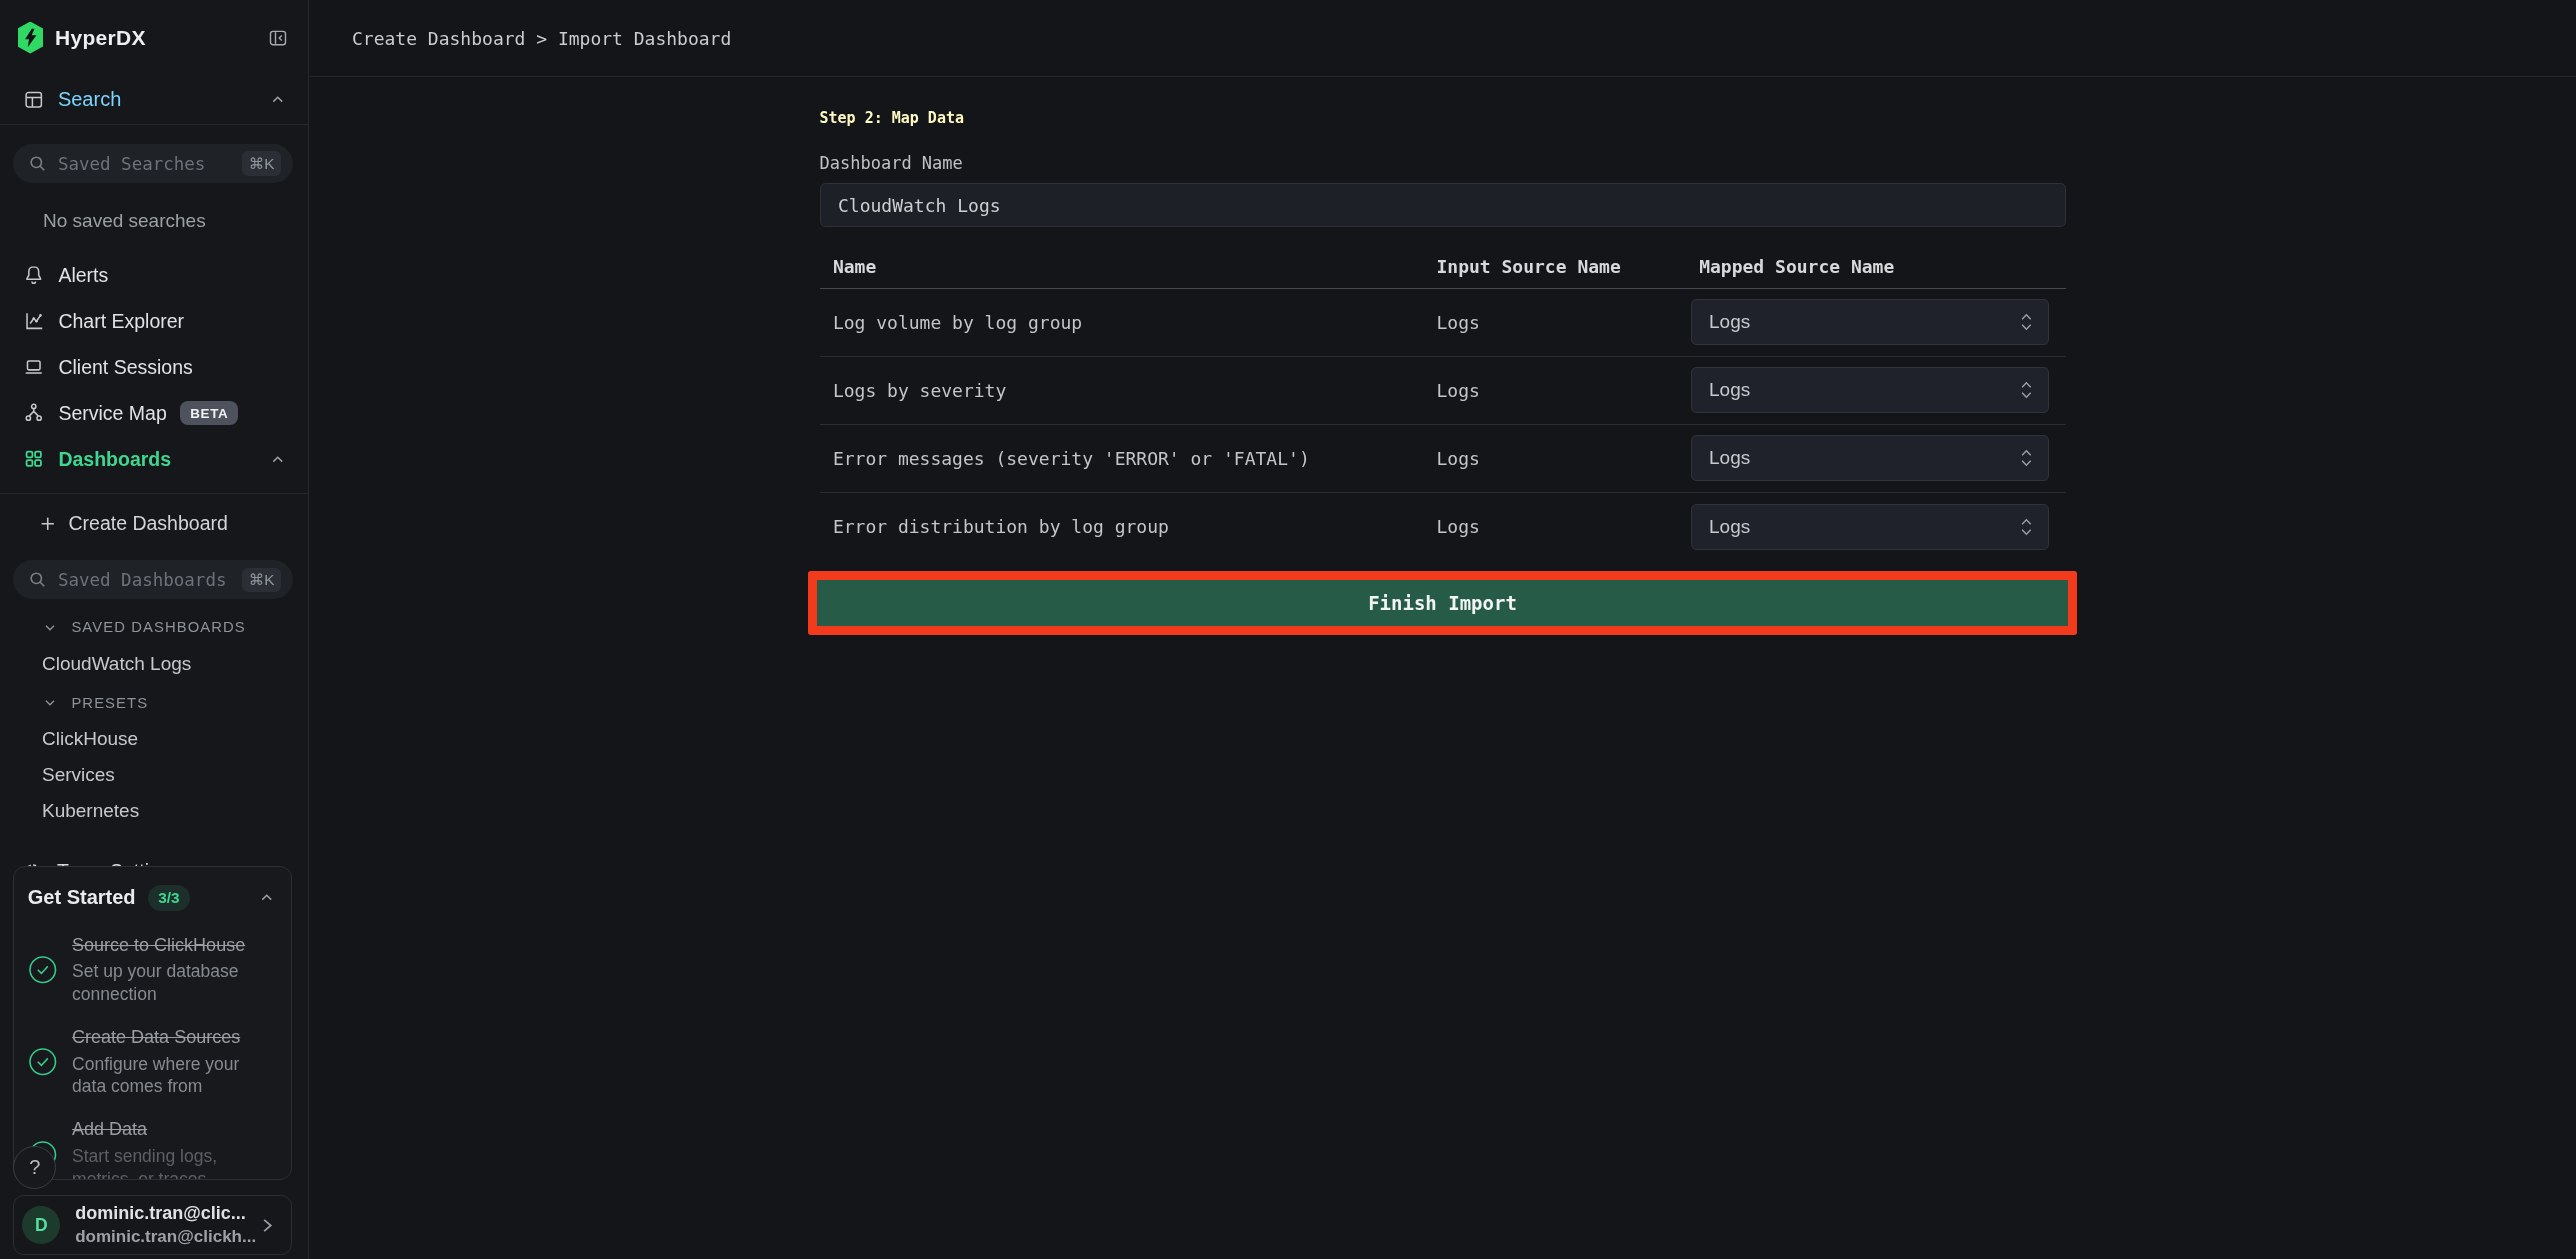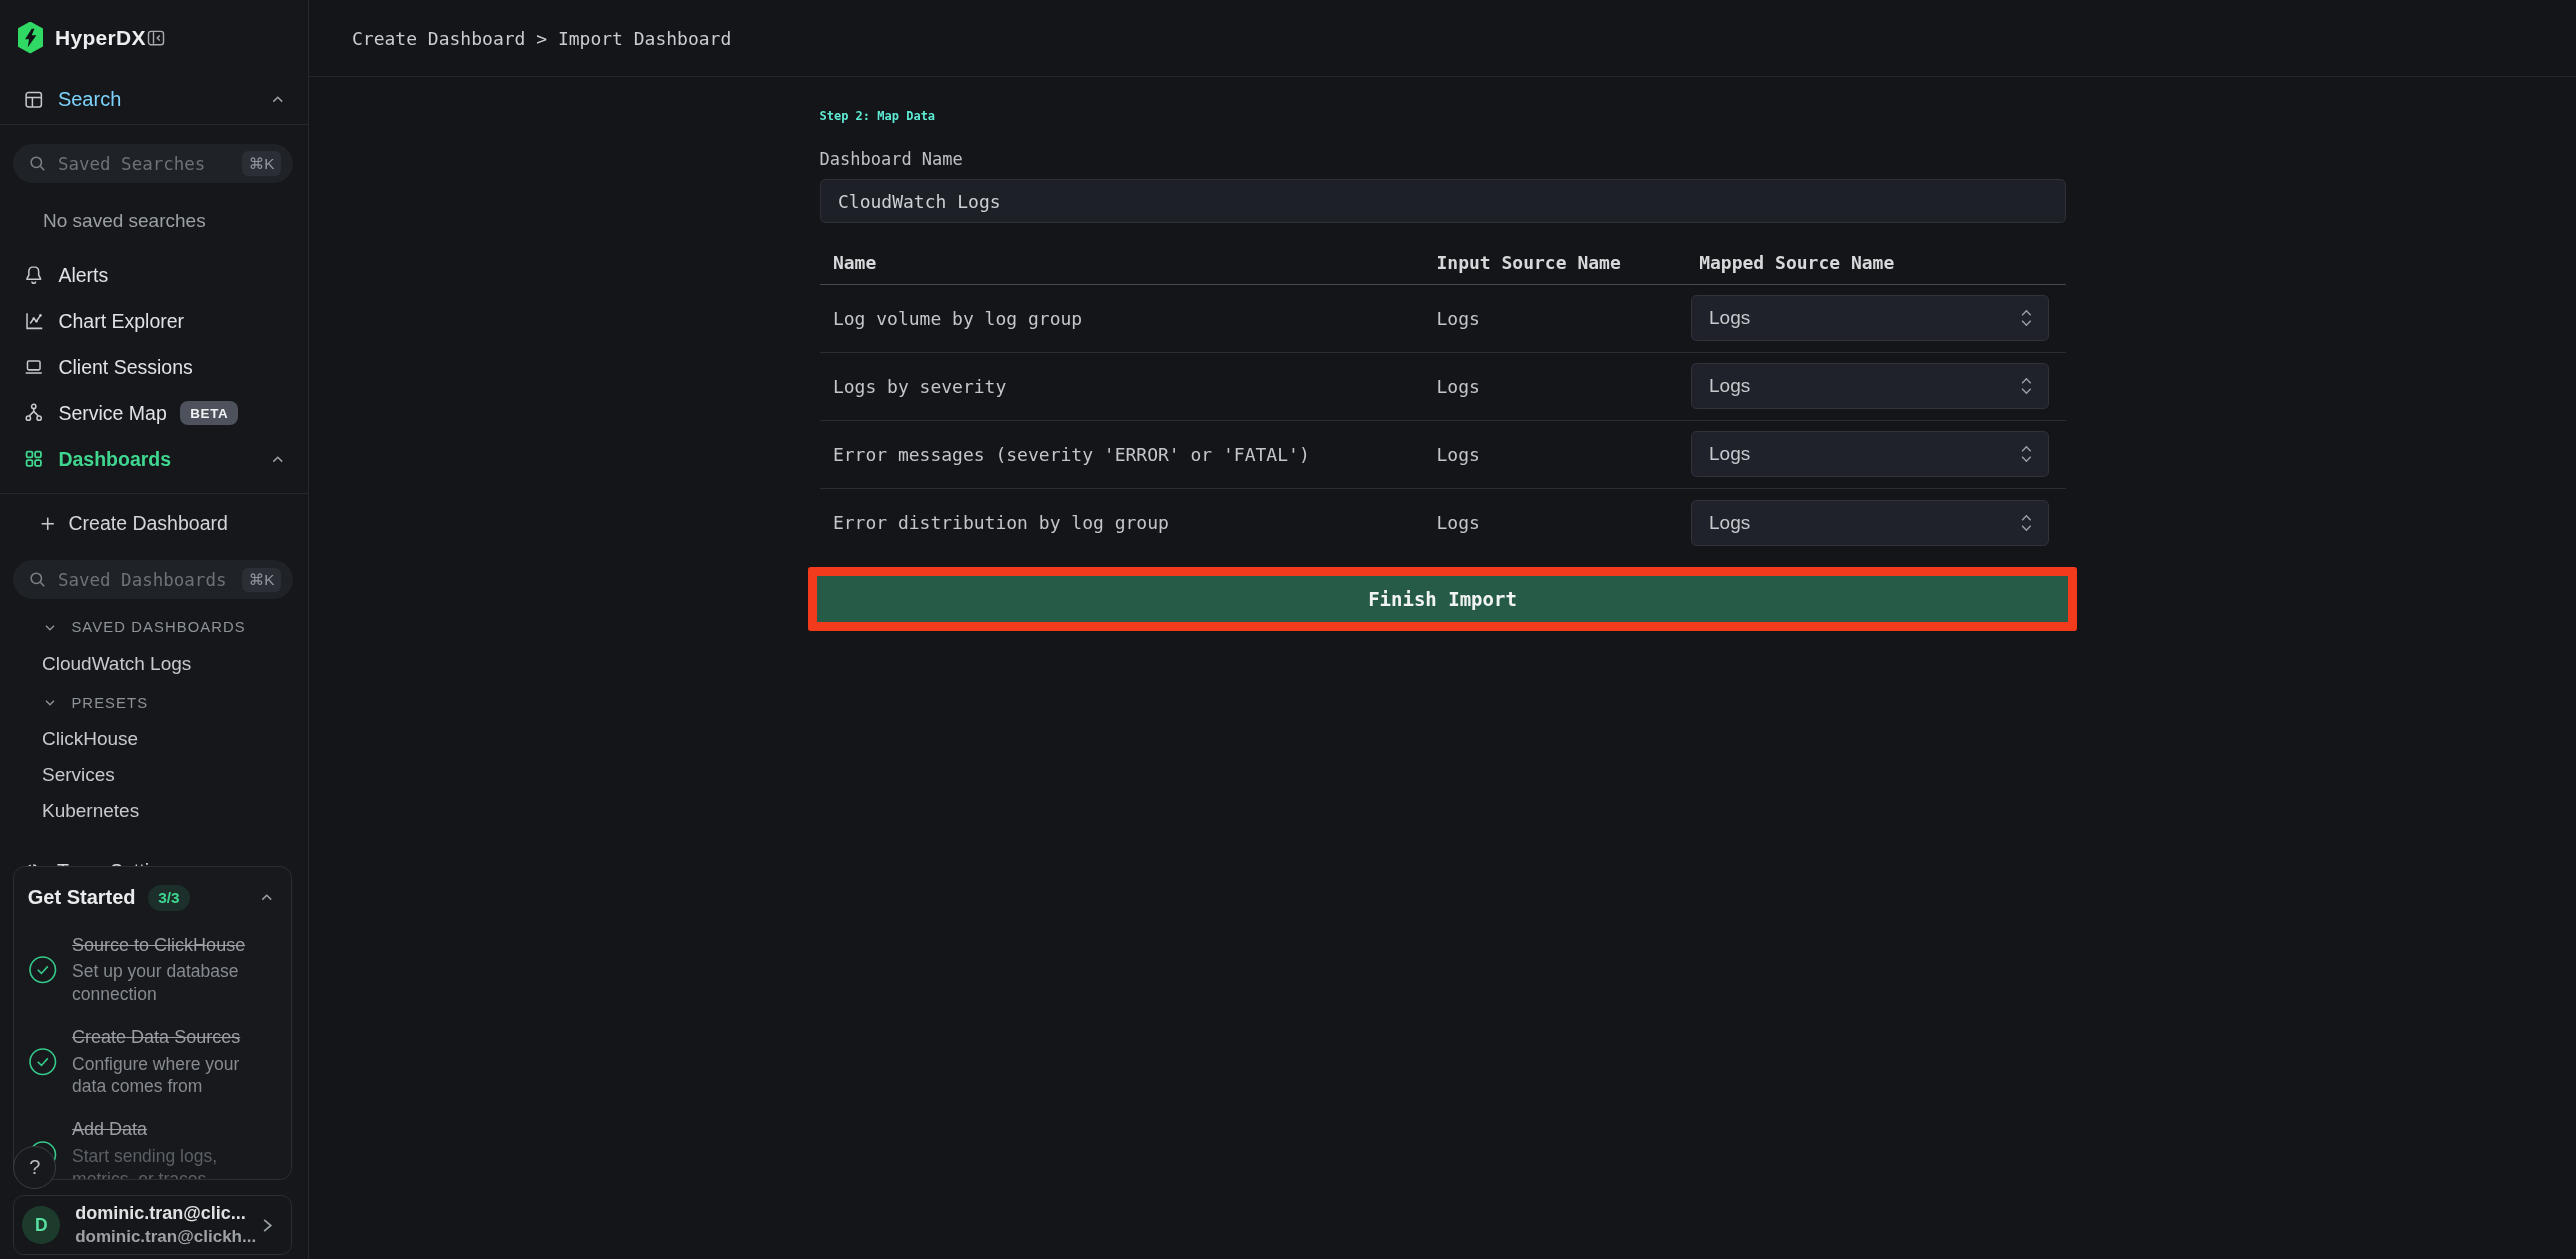--- a/index.html
+++ b/index.html
@@ -7,21 +7,21 @@
     font-family:"Liberation Sans", sans-serif; }
   .mono { font-family:"DejaVu Sans Mono", monospace; }
 
   
   .app { display:flex; width:100%; height:100%; }
   .sidebar { position:relative; width:309px; flex:0 0 309px; height:100%;
     background:#15171a; border-right:1.3px solid #25282d; }
   .main { flex:1; display:flex; flex-direction:column; background:#131519; }
 
   
-  .brand-row { height:75px; display:flex; align-items:center; 
+  .brand-row { height:75px; display:flex; align-items:center; justify-content:space-between;
     padding:0 20px 0 17.5px; }
   .brand { display:flex; align-items:center; gap:12px; }
   .bolt-badge { width:25.5px; height:32px; background:#30d964;
     clip-path:polygon(50% 0, 100% 22%, 100% 78%, 50% 100%, 0 78%, 0 22%); 
     display:flex; align-items:center; justify-content:center; }
   .brand-name { font-size:21px; font-weight:bold; color:#eceef0; letter-spacing:0.3px; }
 
   .icon-btn { background:none; border:none; cursor:pointer; display:flex; align-items:center; }
 
   .group-row { height:50px; display:flex; align-items:center; padding:0 21.5px 0 23px;
@@ -91,21 +91,21 @@
     padding-left:43px; flex:0 0 auto; }
   .breadcrumb { font-size:18px; color:#caccce; }
 
   .content { width:1246px; margin:0 auto; }
 
   .dropzone { margin-top:44px; height:245px; background:#1d2025; border:2px dashed #43464c;
     border-radius:2.7px; display:flex; align-items:center; justify-content:center; gap:35px; cursor:pointer; }
   .dz-text .dz-title { font-size:23.5px; color:#d3d5d7; }
   .dz-text .dz-sub { font-size:18px; color:#8d9197; margin-top:12px; }
 
-  .step-title { margin-top:32px; font-size:12px; font-weight:bold; color:#5eead4; }
+  .step-title { margin-top:32px; font-size:15px; font-weight:bold; color:#fef9c3; }
   .field-label { margin-top:25.5px; font-size:17px; color:#bfc2c5; }
   .name-input { margin-top:10.7px; width:100%; height:44px; background:#1d2026;
     border:1.3px solid #2e3138; border-radius:5.4px; color:#ccd0d2; font-size:18px;
     font-family:"DejaVu Sans Mono", monospace; padding:0 17.5px; outline:none; }
 
   .map-table { margin-top:17.5px; }
   .t-row { display:flex; align-items:center; }
   .t-head { height:44px; border-bottom:1.3px solid #45484e; }
   .t-body-row { height:68px; border-bottom:1.3px solid #2a2d33; }
   .t-body-row:last-child { border-bottom:none; }

